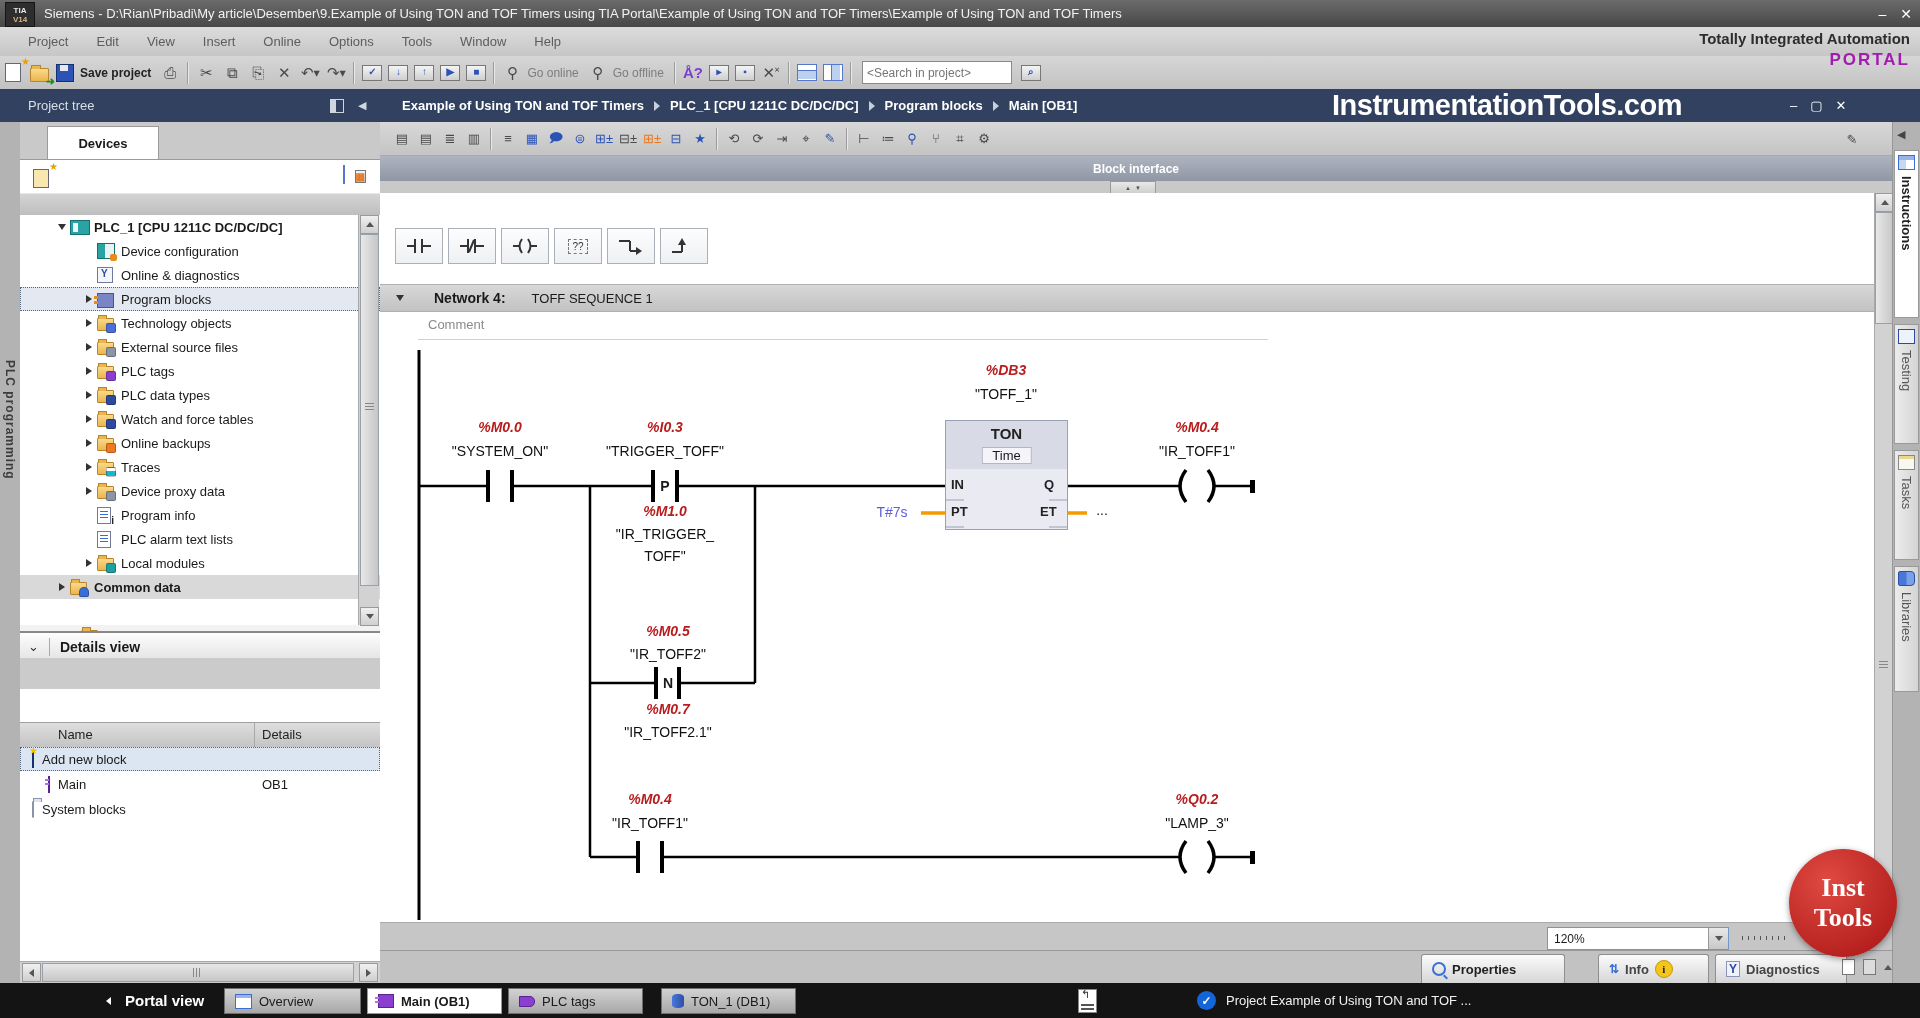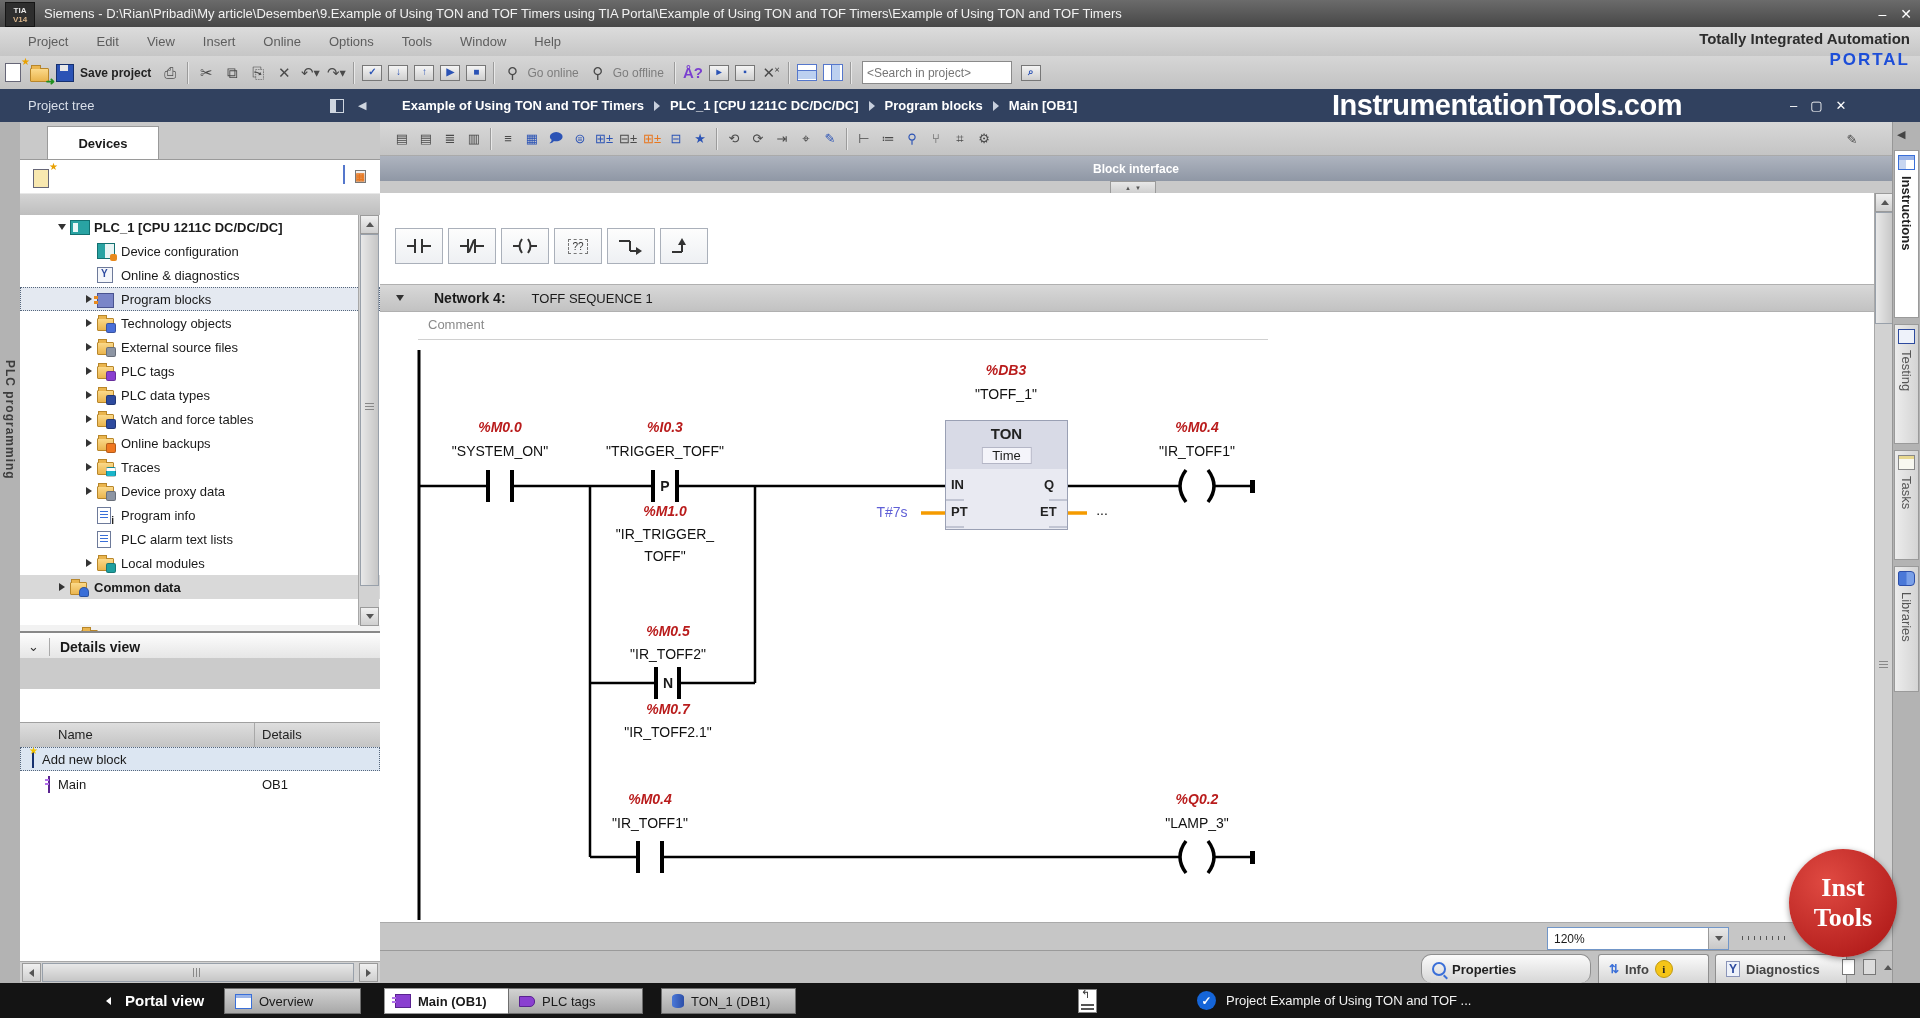--- a/index.html
+++ b/index.html
@@ -12,21 +12,21 @@
            display:flex;flex-direction:column;align-items:center;justify-content:center;line-height:9px;}
   .tia-ico span{font-size:8px;font-weight:bold;color:#e8e8e8;}
   .tia-ico span:last-child{color:#d8b48a;}
   .win-title{position:absolute;left:44px;top:0;height:27px;line-height:27px;font-size:13px;color:#f2f2f2;white-space:nowrap;}
   .win-ctrls{position:absolute;right:8px;top:0;height:27px;display:flex;gap:14px;align-items:center;color:#fff;font-size:14px;}
   
   .menubar{left:0;top:27px;width:1920px;height:29px;background:linear-gradient(#dcdcdc,#c6c6c6);display:flex;align-items:center;}
   .menubar span{font-size:13px;color:#5d5d5d;margin-left:28px;}
   .brand{position:absolute;right:10px;top:30px;text-align:right;z-index:5;}
   .brand .b1{font-size:15px;font-weight:bold;color:#2d2d2d;}
-  .brand .b2{font-size:17px;font-weight:bold;color:#1d4ed8;letter-spacing:2px;margin-top:3px;}
+  .brand .b2{font-size:17px;font-weight:bold;color:#a21caf;letter-spacing:2px;margin-top:3px;}
   
   .toolbar{left:0;top:56px;width:1920px;height:33px;background:linear-gradient(#d6d6d6,#c2c2c2);border-bottom:1px solid #a8a8a8;display:flex;align-items:center;}
   .tbi{width:26px;height:24px;display:inline-flex;align-items:center;justify-content:center;font-size:15px;color:#4a4a4a;position:relative;}
   .tbsep{width:1px;height:22px;background:#9b9b9b;margin:0 4px;border-right:1px solid #e8e8e8;}
   .tlabel{font-size:12px;font-weight:600;color:#222;margin:0 6px 0 2px;}
   .tlabel.dim{color:#7d7d7d;font-weight:400;}
   .pagei{width:14px;height:17px;background:#fff;border:1px solid #667;position:relative;}
   .floppy{width:16px;height:16px;background:#2b53b5;border:1px solid #16306e;position:relative;}
   .floppy::before{content:"";position:absolute;left:3px;top:0;width:8px;height:6px;background:#e8e8e8;}
   .folderi{width:17px;height:12px;background:linear-gradient(#fbd98a,#eab54e);border:1px solid #b8862a;border-radius:1px;position:relative;margin-top:4px;}
@@ -531,20 +531,24 @@
   </div>
   <div class="drow sel" style="top:625px;">
     <span class="di"><span class="i-add"></span></span>
     <span>Add new block</span>
   </div>
   <div class="drow" style="top:650px;padding-left:16px;">
     <span class="di"><span class="i-main"></span></span>
     <span>Main</span>
     <span class="dd">OB1</span>
   </div>
+  <div class="drow" style="top:675px;">
+    <span class="di"><span class="i-sysfold"></span></span>
+    <span>System blocks</span>
+  </div>
 
   <div class="hscroll">
     <span class="sbtn" style="left:2px;top:1px;">
         <span class="arr-l"></span>
       </span>
     <span class="hthumb" style="left:22px;width:310px;">
         <span class="hgrip" style="left:150px;"></span>
       </span>
     <span class="sbtn" style="left:339px;top:1px;">
         <span class="arr-r"></span>
@@ -725,21 +729,21 @@
       <i></i>
       <i></i>
       <i></i>
       <i></i>
       <i></i>
       <i></i>
     </span>
 </div>
 
 <div class="abs proprow">
-  <span class="ptab" style="left:1041px;width:170px;border-radius:10px;">
+  <span class="ptab" style="left:1041px;width:144px;">
     <span class="mag"></span>
     <span>Properties</span>
   </span>
   <span class="ptab dim" style="left:1218px;width:111px;">
     <span class="infarr">⇅</span>
     <span>Info</span>
     <span class="infob">i</span>
   </span>
   <span class="ptab dim" style="left:1335px;width:132px;">
     <span class="diagico">Y</span>
@@ -774,21 +778,21 @@
 
 <div class="abs taskbar">
   <span class="portal">
     <span class="arr-l"></span>
     <span class="pv">Portal view</span>
   </span>
   <span class="taskbtn" style="left:224px;width:137px;">
     <span class="tb-overview"></span>
     <span>Overview</span>
   </span>
-  <span class="taskbtn active" style="left:384px;width:135px;">
+  <span class="taskbtn active" style="left:367px;width:135px;">
     <span class="i-main"></span>
     <span>Main (OB1)</span>
   </span>
   <span class="taskbtn" style="left:508px;width:135px;">
     <span class="tb-tag"></span>
     <span>PLC tags</span>
   </span>
   <span class="taskbtn" style="left:661px;width:135px;">
     <span class="tb-db"></span>
     <span>TON_1 (DB1)</span>

